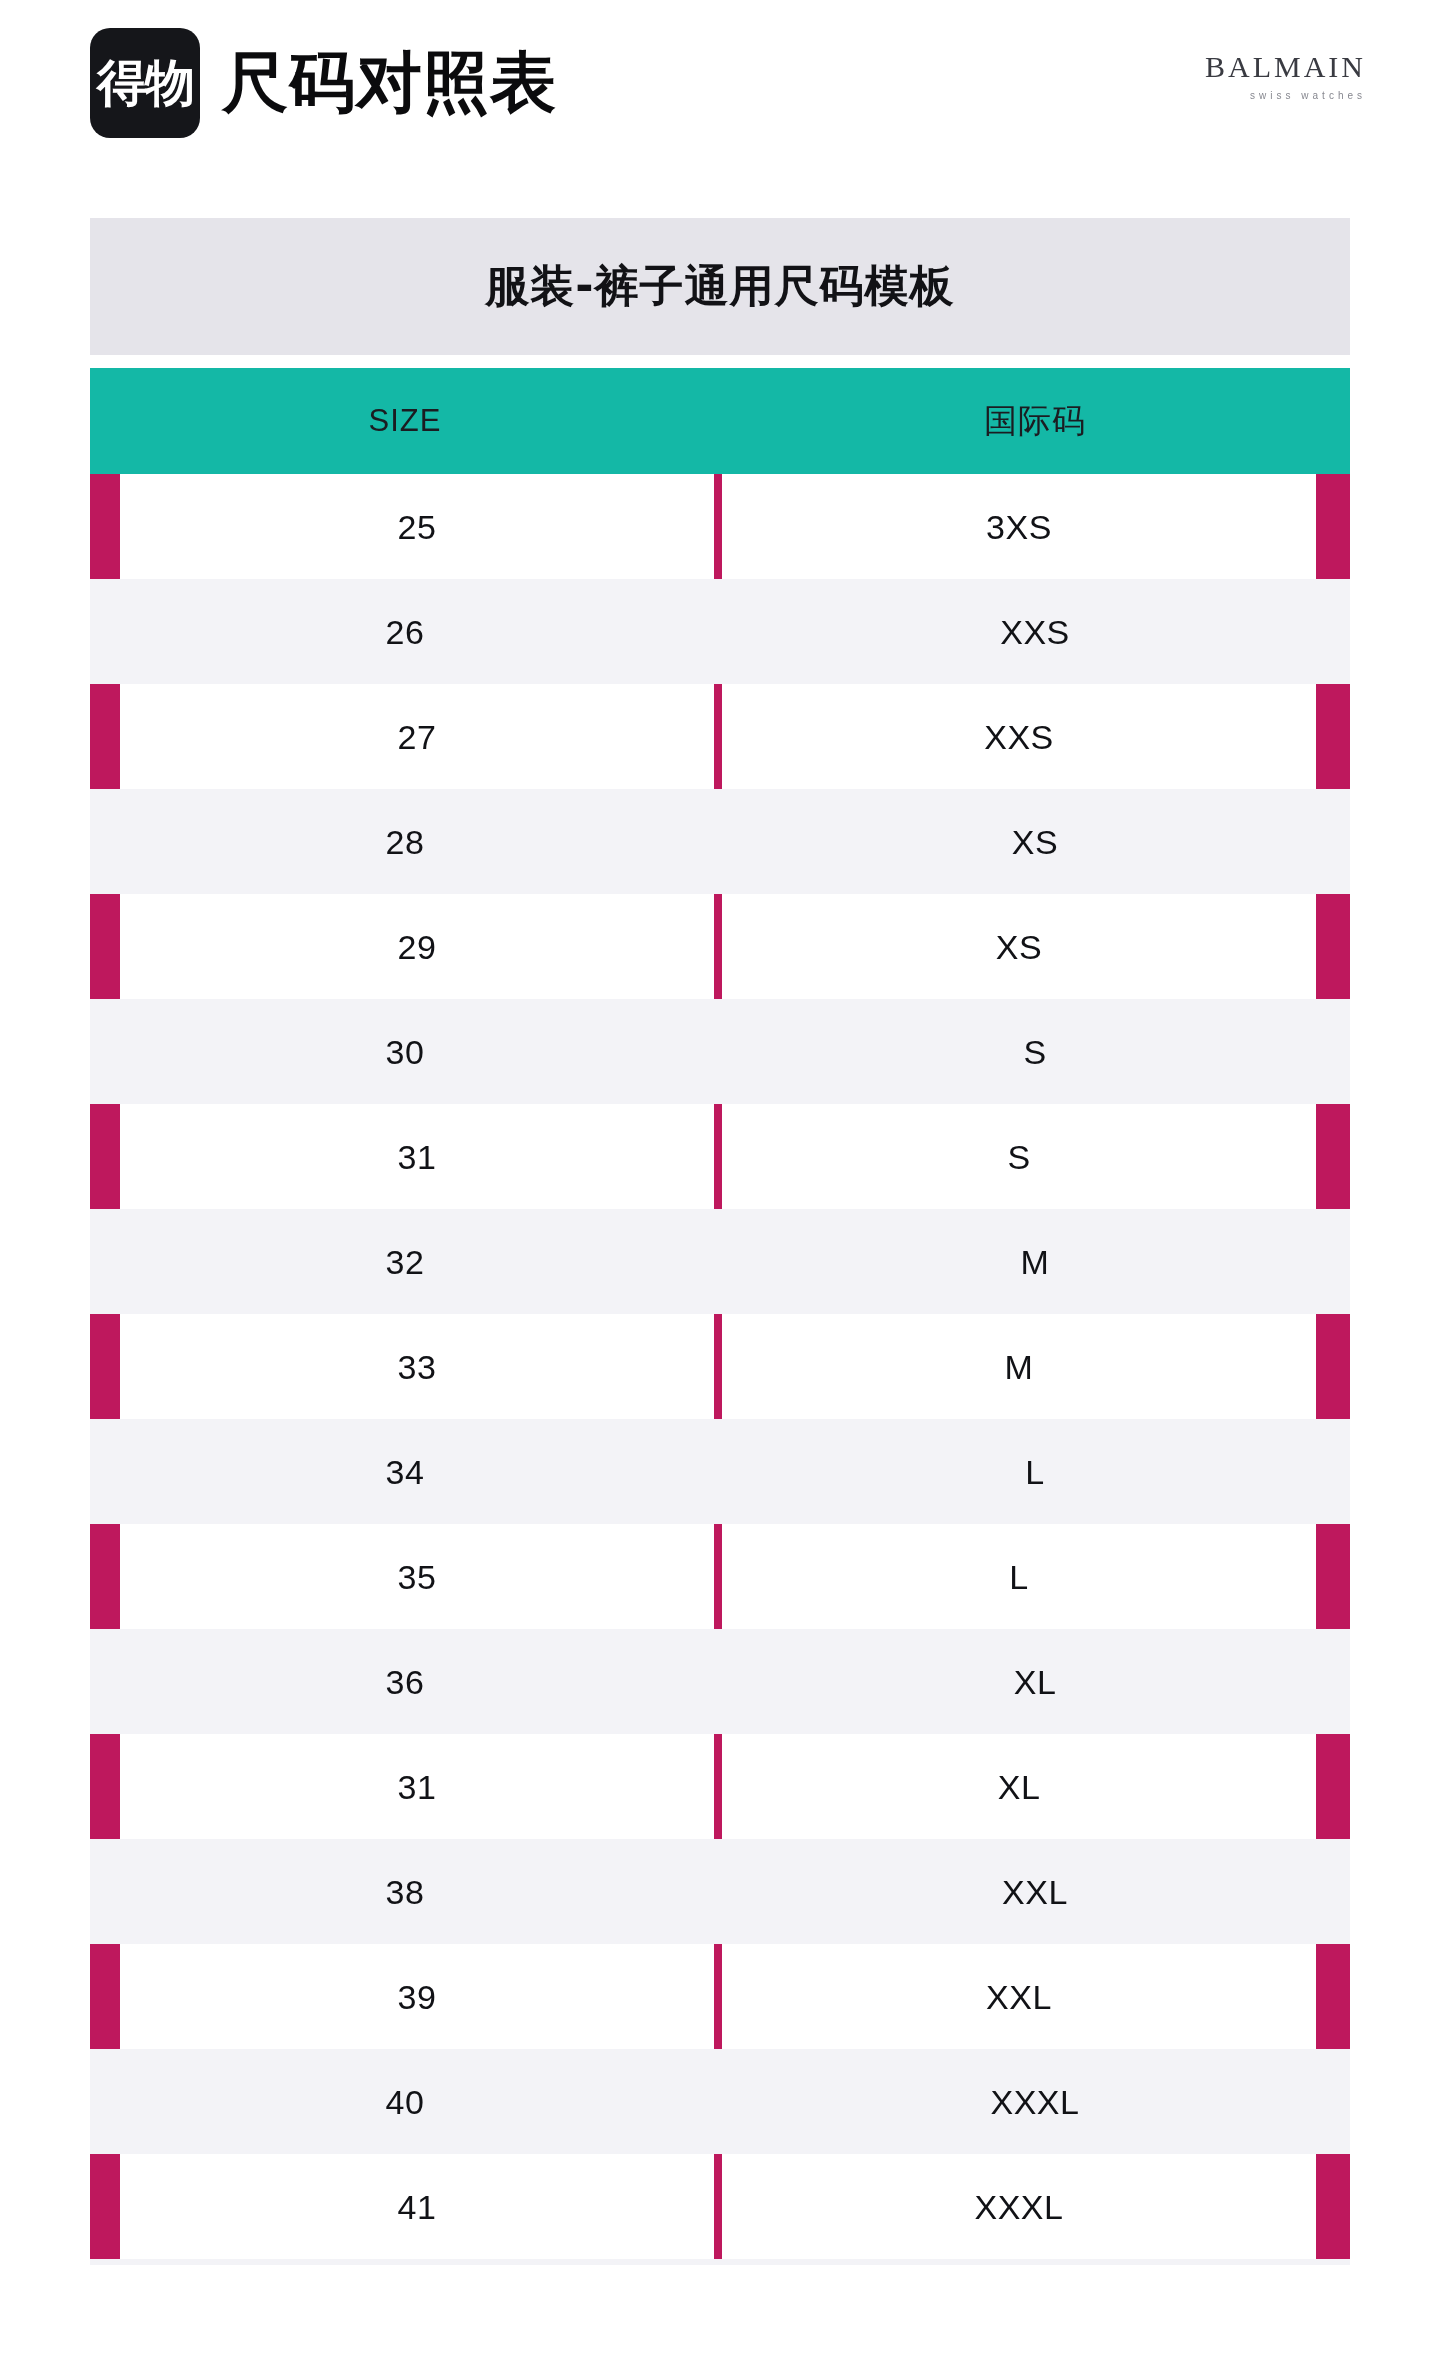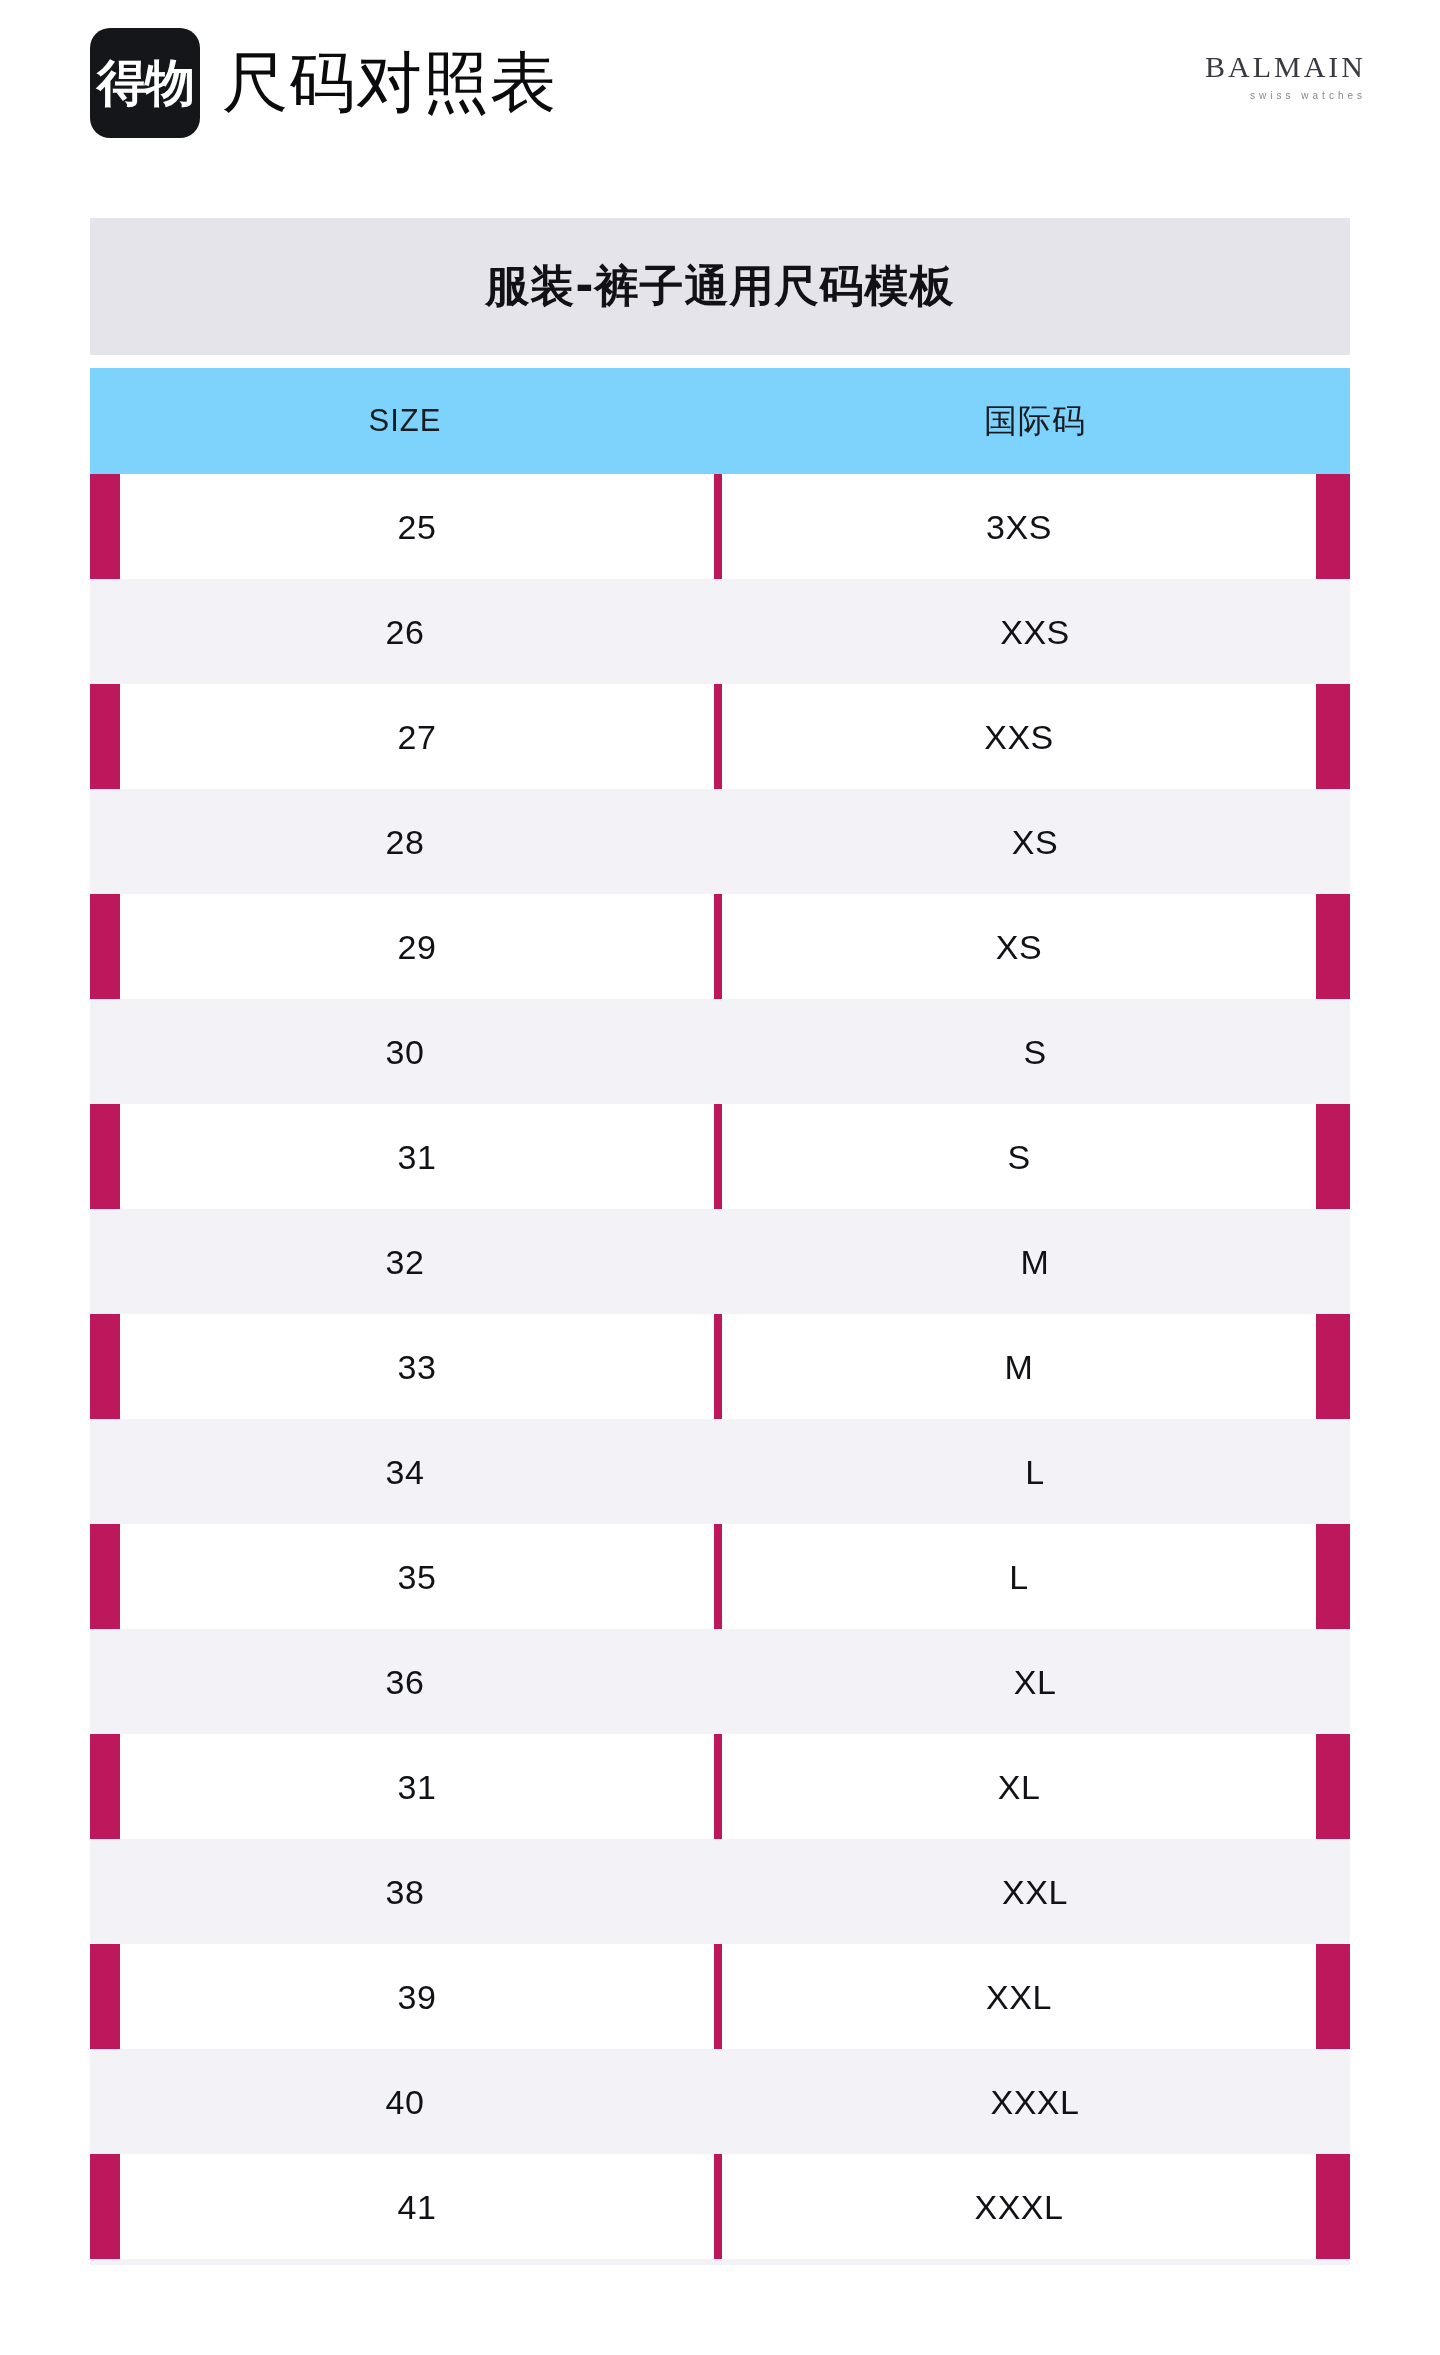--- a/index.html
+++ b/index.html
@@ -50,21 +50,21 @@
     font-size:50px;
     font-weight:700;
     letter-spacing:-2px;
     font-family:"DejaVu Sans", sans-serif;
     line-height:1;
   }
 
   .doc-title {
     margin-left:22px;
     font-size:66px;
-    font-weight:400;
+    font-weight:700;
     color:#0b0b0d;
     letter-spacing:1px;
     line-height:1;
     font-family:"DejaVu Sans", sans-serif;
     white-space:nowrap;
   }
 
   .partner-logo {
     position:absolute;
     right:74px;
@@ -112,21 +112,21 @@
 
   .table-wrap {
     margin:0 90px;
     background:#f3f3f7;
     padding-bottom:0;
   }
 
   .thead-row {
     display:flex;
     height:106px;
-    background:#7dd3fc;
+    background:#14b8a6;
   }
 
   .thead-cell {
     flex:1 1 0;
     display:flex;
     align-items:center;
     justify-content:center;
     font-size:31px;
     color:#1b1c21;
     letter-spacing:1px;

